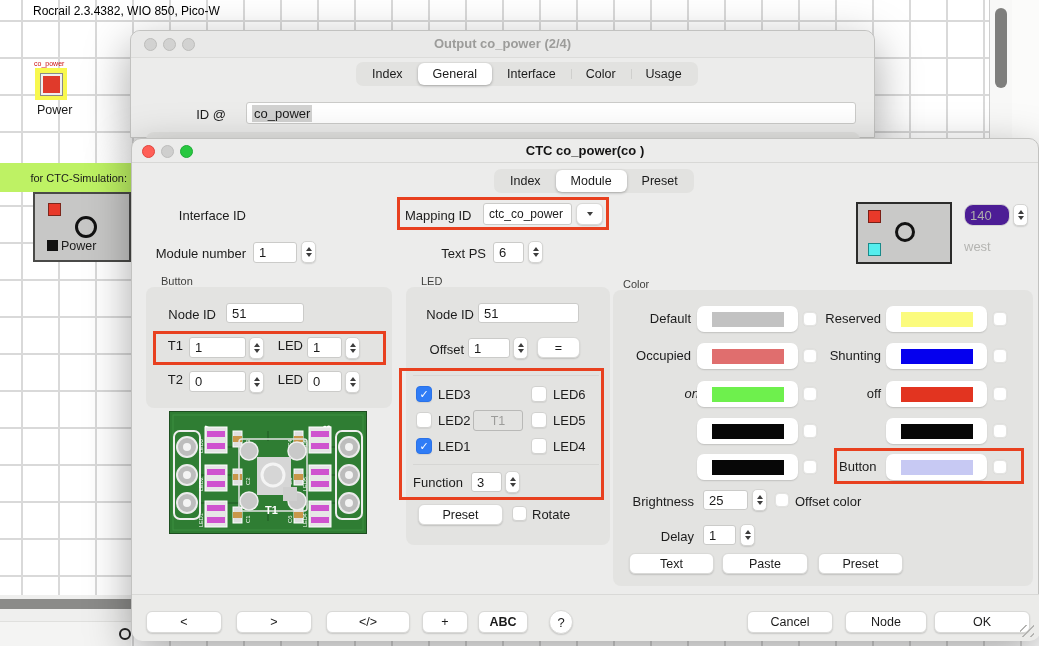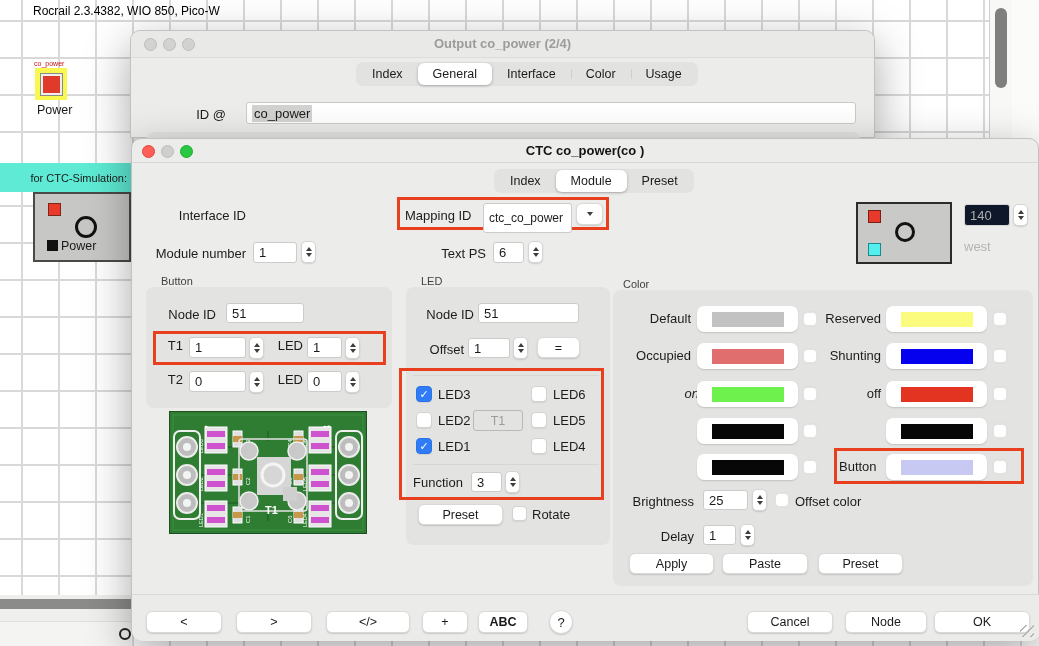--- a/index.html
+++ b/index.html
@@ -8,21 +8,21 @@
   .abs{position:absolute;box-sizing:border-box;}
   .gridbg{position:absolute;inset:0;
     background-image:linear-gradient(to right,#d9d9d9 2px,transparent 2px),
                      linear-gradient(to bottom,#d9d9d9 2px,transparent 2px);
     background-size:37px 37px;background-position:21px 20px;}
   .lbl{font-size:13px;color:#1c1c1c;text-align:right;white-space:nowrap;}
   .grp-title{font-size:11px;color:#3f3f3d;}
   .panel{background:#e3e3e1;border-radius:8px;}
   .field{background:#fff;border:1px solid #cbcbc9;border-radius:3px;font-size:13px;
          display:flex;align-items:center;padding-left:5px;white-space:nowrap;overflow:hidden;}
-  .field.dis{background:#0f172a;border-color:#d5d5d3;color:#aeaeab;}
+  .field.dis{background:#4c1d95;border-color:#d5d5d3;color:#aeaeab;border-radius:9px;}
   .btn{background:#fff;border:1px solid #d9d9d7;border-radius:6px;font-size:12.5px;
        display:flex;align-items:center;justify-content:center;box-shadow:0 1px 1.5px rgba(0,0,0,.15);}
   .btn.dis{background:transparent;border:1px solid #b9b9b7;box-shadow:none;color:#9c9c9a;}
   .stepper{display:flex;flex-direction:column;align-items:center;justify-content:center;
            background:#fff;border:1px solid #d4d4d2;border-radius:5px;width:15px;height:22px;
            box-shadow:0 1px 1.5px rgba(0,0,0,.12);}
   .tri{width:0;height:0;border-left:3.5px solid transparent;border-right:3.5px solid transparent;}
   .tri.up{border-bottom:4.5px solid #3d3d3d;margin-bottom:2.5px;}
   .tri.dn{border-top:4.5px solid #3d3d3d;}
   .chk{width:16px;height:16px;border-radius:4px;background:#fff;border:1px solid #d2d2d0;
@@ -59,21 +59,21 @@
   <div class="gridbg"></div>
 
   <div class="abs" style="left:33px;top:4px;font-size:12px;color:#000;">Rocrail 2.3.4382, WIO 850, Pico-W</div>
 
   <div class="abs" style="left:34px;top:60px;font-size:7px;color:#c11;">co_power</div>
   <div class="abs" style="left:35px;top:68px;width:32px;height:32px;background:#f8f84e;display:flex;align-items:center;justify-content:center;">
     <div style="width:17px;height:17px;background:#e03a2b;border:2px solid #efefef;outline:1px solid #8a8a8a;"></div>
   </div>
   <div class="abs" style="left:37px;top:103px;font-size:12.5px;">Power</div>
 
-  <div class="abs" style="left:0;top:163px;width:131px;height:29px;background:#5eead4;font-size:11px;color:#1a1a1a;
+  <div class="abs" style="left:0;top:163px;width:131px;height:29px;background:#bef264;font-size:11px;color:#1a1a1a;
               display:flex;align-items:center;justify-content:flex-end;padding-right:4px;">for CTC-Simulation:</div>
 
   <div class="abs" style="left:33px;top:192px;width:98px;height:70px;background:#c7c7c6;border:2px solid #4a4a48;">
     <div class="abs" style="left:13px;top:9px;width:13px;height:13px;background:#e8392a;border:1px solid #7c271c;"></div>
     <div class="abs" style="left:40px;top:22px;width:22px;height:22px;border:3px solid #111;border-radius:50%;"></div>
     <div class="abs" style="left:12px;top:46px;width:11px;height:11px;background:#111;"></div>
     <div class="abs" style="left:26px;top:45px;font-size:12.5px;">Power</div>
   </div>
 
   <div class="abs" style="left:1012px;top:0;width:27px;height:146px;background:#fbfbfa;"></div>
@@ -118,21 +118,21 @@
 
     <div class="abs seg" style="left:362px;top:30px;">
       <div class="sg">Index</div>
       <div class="sg sel">Module</div>
       <div class="sg">Preset</div>
     </div>
 
     <div class="abs lbl" style="left:18px;top:69px;width:96px;">Interface ID</div>
     <div class="abs redbox" style="left:265px;top:58px;width:212px;height:33px;"></div>
     <div class="abs lbl" style="left:273px;top:69px;width:72px;text-align:left;">Mapping ID</div>
-    <div class="abs field" style="left:351px;top:64px;width:89px;height:30px;font-size:12px;">
+    <div class="abs field" style="left:351px;top:64px;width:89px;height:22px;font-size:12px;">
       <span>ctc_co_power</span>
     </div>
     <div class="abs btn" style="left:444px;top:64px;width:27px;height:22px;">
       <i class="tri dn"></i>
     </div>
 
     <div class="abs lbl" style="left:10px;top:107px;width:104px;">Module number</div>
     <div class="abs field" style="left:121px;top:103px;width:44px;height:21px;">1</div>
     <div class="abs stepper" style="left:169px;top:102px;">
       <i class="tri up"></i>
@@ -360,21 +360,21 @@
       <div class="abs chk mini" style="left:162px;top:203px;"></div>
       <div class="abs lbl" style="left:182px;top:204px;text-align:left;">Offset color</div>
 
       <div class="abs lbl" style="left:20px;top:239px;width:61px;">Delay</div>
       <div class="abs field" style="left:90px;top:235px;width:33px;height:20px;">1</div>
       <div class="abs stepper" style="left:127px;top:234px;">
           <i class="tri up"></i>
           <i class="tri dn"></i>
         </div>
 
-      <div class="abs btn" style="left:16px;top:263px;width:85px;height:21px;">Apply</div>
+      <div class="abs btn" style="left:16px;top:263px;width:85px;height:21px;">Text</div>
       <div class="abs btn" style="left:109px;top:263px;width:86px;height:21px;">Paste</div>
       <div class="abs btn" style="left:205px;top:263px;width:85px;height:21px;">Preset</div>
     </div>
 
     <div class="abs" style="left:724px;top:63px;width:96px;height:62px;background:#c9c9c8;border:2px solid #2b2b2a;">
       <div class="abs" style="left:10px;top:6px;width:13px;height:13px;background:#e8392a;border:1px solid #7a1f16;"></div>
       <div class="abs" style="left:10px;top:39px;width:13px;height:13px;background:#55eeee;border:1px solid #1a8a8a;"></div>
       <div class="abs" style="left:37px;top:18px;width:20px;height:20px;border:3px solid #121212;border-radius:50%;"></div>
     </div>
     <div class="abs field dis" style="left:832px;top:65px;width:46px;height:22px;">140</div>

